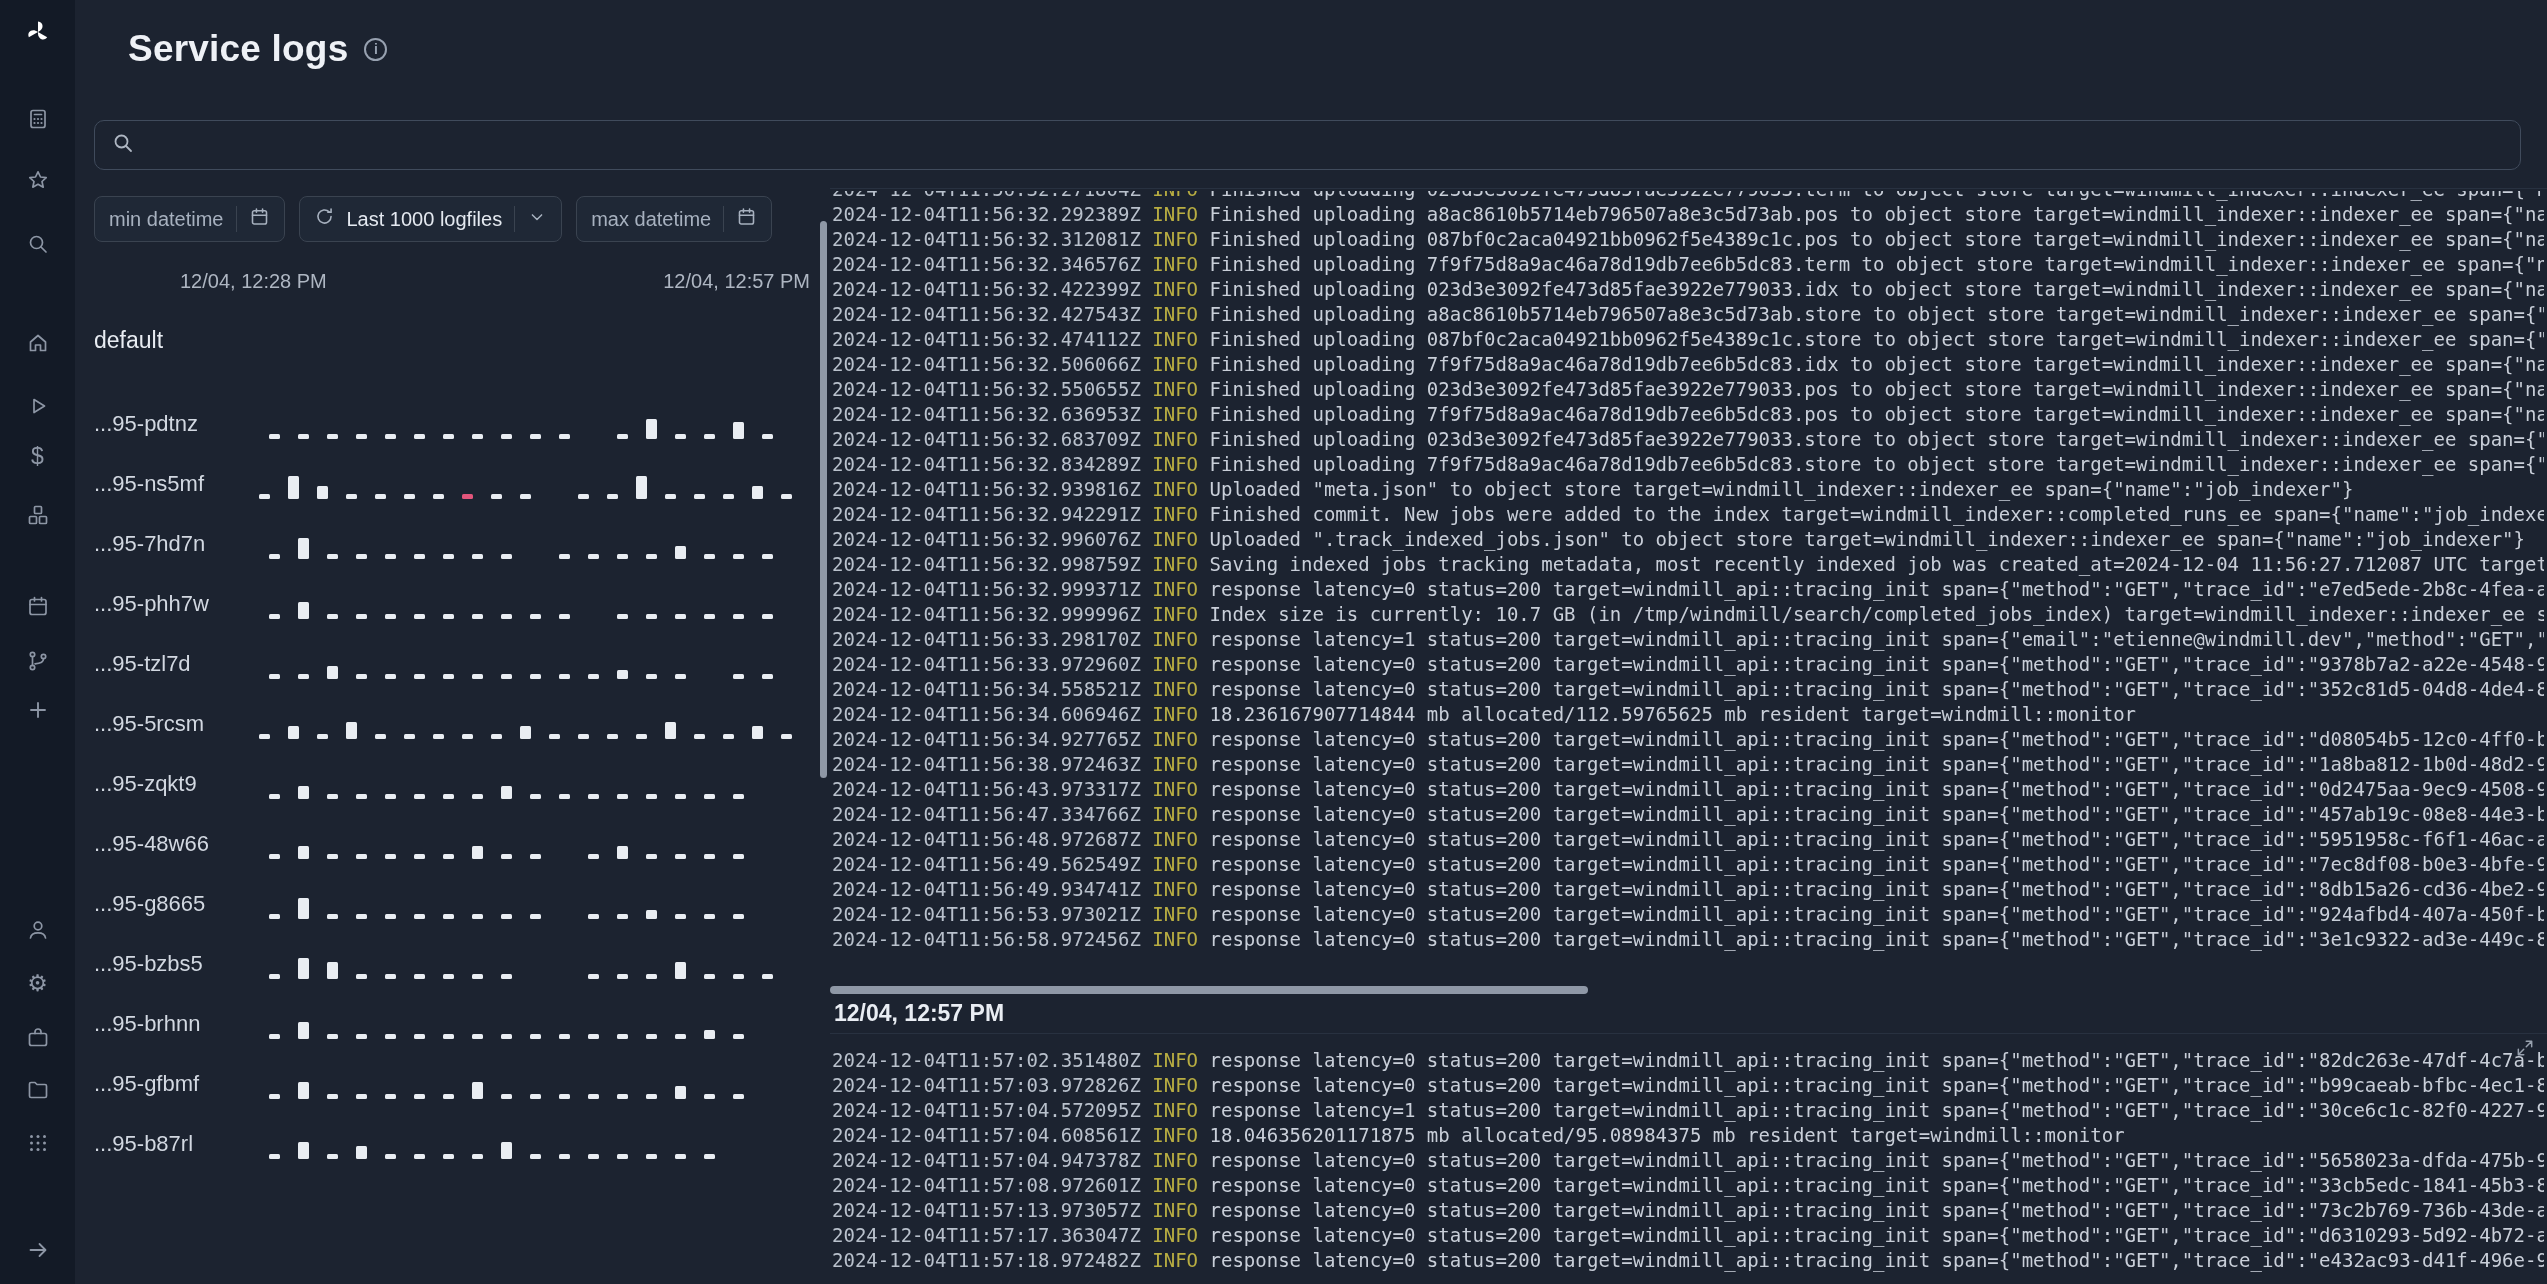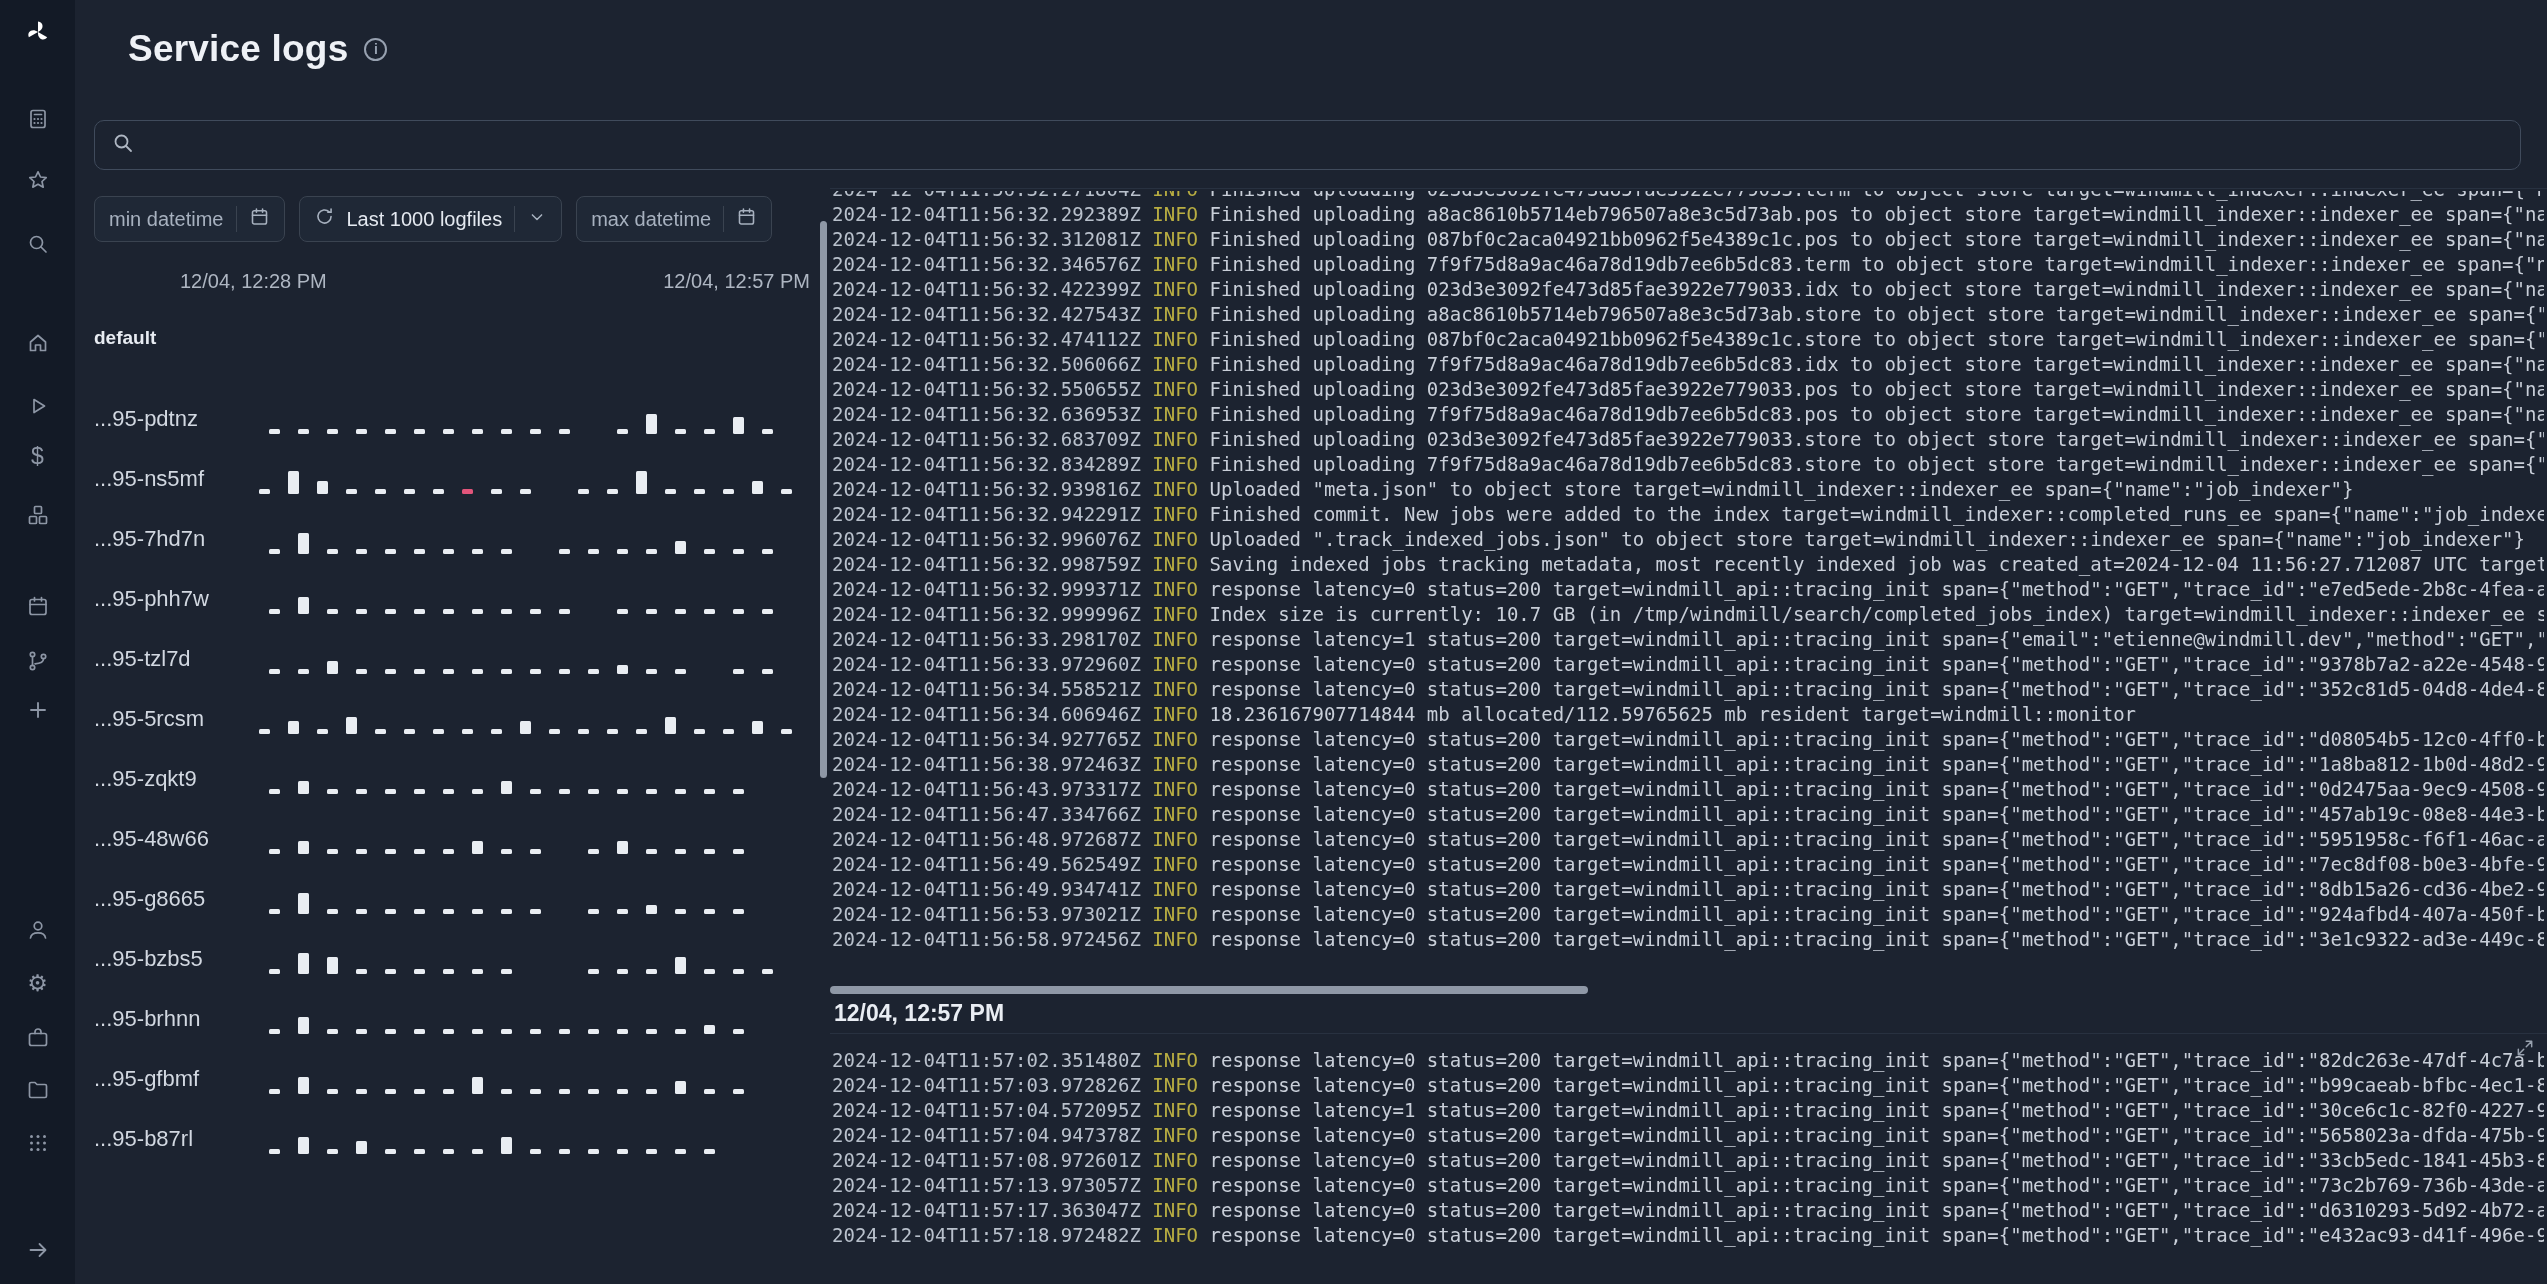--- a/index.html
+++ b/index.html
@@ -48,21 +48,21 @@
   .switch.on{background:var(--accent);}
   .switch.on::after{content:"";position:absolute;right:3px;top:3px;width:17px;height:17px;border-radius:50%;background:#fff;}
   .switch.on::before{content:"";position:absolute;left:6px;top:8px;width:7px;height:7px;border-radius:50%;background:#1d4ed8;}
   .switch.off{background:#353e4d;}
   .switch.off::after{content:"";position:absolute;left:3px;top:3px;width:17px;height:17px;border-radius:50%;background:#97a1b0;}
   .toggle-label{font-size:20px;color:#dfe4ec;}
   .toggle-gap{width:14px;}
   .range-row{margin-top:28px;display:flex;justify-content:space-between;padding-left:86px;
     font-size:20px;color:#aeb6c2;}
   .workers-heading{margin-top:42px;font-size:34px;font-weight:700;color:#f0f3f7;}
-  .workers-group{margin-top:34px;font-size:19px;font-weight:700;color:#e8ecf2;}
+  .workers-group{margin-top:34px;font-size:23px;font-weight:400;color:#e8ecf2;}
   .worker-list{margin-top:40px;}
   .worker-row{height:60px;display:flex;align-items:center;}
   .worker-name{width:175px;font-size:22px;color:#d2d8e1;white-space:nowrap;overflow:hidden;}
   .spark{display:flex;align-items:flex-end;height:30px;}
   .spark .slot{display:inline-flex;align-items:flex-end;width:29px;height:30px;}
   .spark .bar{display:block;width:11px;background:#e9edf2;border-radius:1.5px;}
   .spark .bar.red{background:#e2557b;}
 
   
   .log-pane{position:absolute;left:830px;top:188px;width:1717px;height:1096px;overflow:hidden;}
@@ -1039,20 +1039,21 @@
   <div class="sec2-header" data-interactable="false">12/04, 12:57 PM</div>
   <span class="expand-btn" data-interactable="true">
     <svg width="20" height="20" viewBox="0 0 24 24" fill="none" stroke="currentColor" stroke-width="1.8" stroke-linecap="round" stroke-linejoin="round">
         <path d="M13.5 4H20V10.5M20 4L13.5 10.5M10.5 20H4V13.5M4 20L10.5 13.5"></path>
       </svg>
   </span>
   <div class="log-block log-block-2" data-interactable="false">
       <div class="log-line" data-interactable="false"><span class="ts">2024-12-04T11:57:02.351480Z</span><span class="lvl"> INFO </span><span class="msg">response latency=0 status=200 target=windmill_api::tracing_init span={"method":"GET","trace_id":"82dc263e-47df-4c7a-b519"}</span></div>
       <div class="log-line" data-interactable="false"><span class="ts">2024-12-04T11:57:03.972826Z</span><span class="lvl"> INFO </span><span class="msg">response latency=0 status=200 target=windmill_api::tracing_init span={"method":"GET","trace_id":"b99caeab-bfbc-4ec1-8f73"}</span></div>
       <div class="log-line" data-interactable="false"><span class="ts">2024-12-04T11:57:04.572095Z</span><span class="lvl"> INFO </span><span class="msg">response latency=1 status=200 target=windmill_api::tracing_init span={"method":"GET","trace_id":"30ce6c1c-82f0-4227-92e6"}</span></div>
+      <div class="log-line" data-interactable="false"><span class="ts">2024-12-04T11:57:04.608561Z</span><span class="lvl"> INFO </span><span class="msg">18.046356201171875 mb allocated/95.08984375 mb resident target=windmill::monitor</span></div>
       <div class="log-line" data-interactable="false"><span class="ts">2024-12-04T11:57:04.947378Z</span><span class="lvl"> INFO </span><span class="msg">response latency=0 status=200 target=windmill_api::tracing_init span={"method":"GET","trace_id":"5658023a-dfda-475b-9c1d"}</span></div>
       <div class="log-line" data-interactable="false"><span class="ts">2024-12-04T11:57:08.972601Z</span><span class="lvl"> INFO </span><span class="msg">response latency=0 status=200 target=windmill_api::tracing_init span={"method":"GET","trace_id":"33cb5edc-1841-45b3-8a2e"}</span></div>
       <div class="log-line" data-interactable="false"><span class="ts">2024-12-04T11:57:13.973057Z</span><span class="lvl"> INFO </span><span class="msg">response latency=0 status=200 target=windmill_api::tracing_init span={"method":"GET","trace_id":"73c2b769-736b-43de-a6f4"}</span></div>
       <div class="log-line" data-interactable="false"><span class="ts">2024-12-04T11:57:17.363047Z</span><span class="lvl"> INFO </span><span class="msg">response latency=0 status=200 target=windmill_api::tracing_init span={"method":"GET","trace_id":"d6310293-5d92-4b72-a08b"}</span></div>
       <div class="log-line" data-interactable="false"><span class="ts">2024-12-04T11:57:18.972482Z</span><span class="lvl"> INFO </span><span class="msg">response latency=0 status=200 target=windmill_api::tracing_init span={"method":"GET","trace_id":"e432ac93-d41f-496e-91c7"}</span></div>
     </div>
 
 </div>
 
 </body></html>

